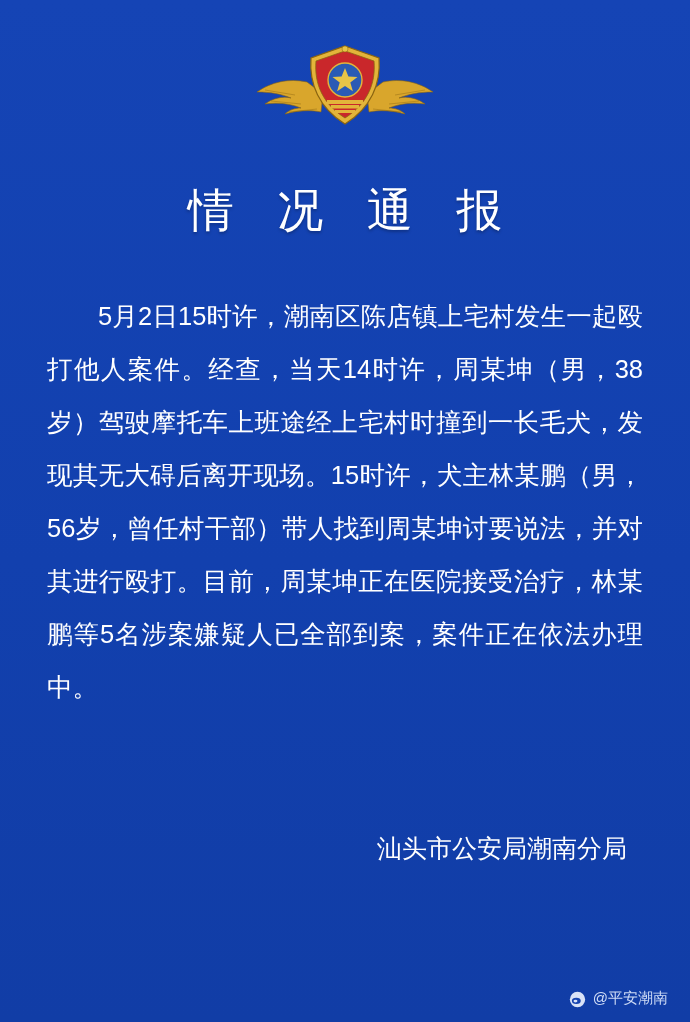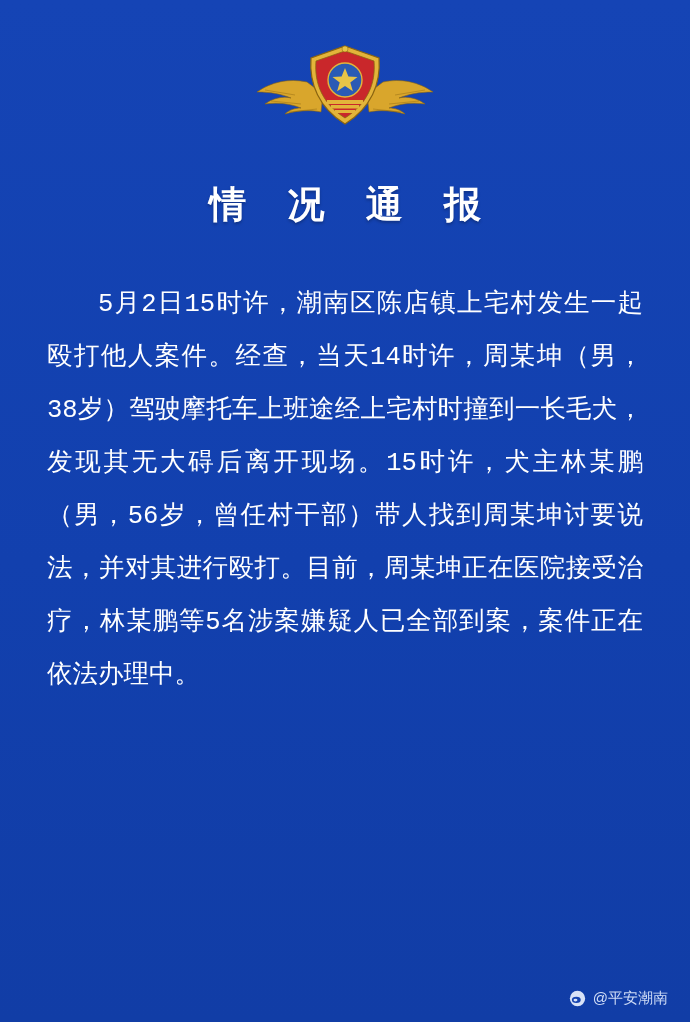--- a/index.html
+++ b/index.html
@@ -35,41 +35,41 @@
   }
   .emblem-wrap svg {
     display: block;
     width: 200px;
     height: 100px;
   }
 
   
   .title {
     margin-top: 42px;
-    font-size: 37px;
+    font-size: 46px;
     letter-spacing: 16px;
     text-indent: 16px;
-    font-weight: bold;
+    font-weight: normal;
     color: #ffffff;
     text-align: center;
     font-family: "Liberation Serif", "DejaVu Serif", serif;
     text-shadow: 0 2px 3px rgba(0,0,0,0.25);
   }
 
   
   .body-text {
     margin-top: 48px;
     width: 596px;
     font-size: 25.5px;
     line-height: 53px;
     text-align: justify;
     text-justify: inter-ideograph;
     text-indent: 2em;
     color: #ffffff;
-    font-family: Liberation Mono, monospace;
+    font-family: Liberation Sans, sans-serif;
   }
 
   
   .signature {
     width: 596px;
     margin-top: 112px;
     text-align: right;
     font-size: 25px;
     line-height: 46px;
     color: #ffffff;
@@ -81,21 +81,21 @@
   .signature .date {
     padding-right: 52px;
   }
 
   
   .footer {
     position: absolute;
     right: 22px;
     bottom: 14px;
     display: flex;
-    align-items: center;
+    align-items: flex-end;
     gap: 7px;
     font-size: 15px;
     color: #cfdcf6;
     font-family: "Liberation Sans", sans-serif;
   }
   .weibo-icon {
     width: 17px;
     height: 17px;
     display: inline-block;
   }
@@ -135,20 +135,21 @@
 
       <circle cx="100" cy="11" r="3" fill="#e8c447" stroke="#8a6410" stroke-width="0.5"></circle>
     </svg>
   </div>
 
   <div class="title">情 况 通 报</div>
 
   <div class="body-text">5月2日15时许，潮南区陈店镇上宅村发生一起殴打他人案件。经查，当天14时许，周某坤（男，38岁）驾驶摩托车上班途经上宅村时撞到一长毛犬，发现其无大碍后离开现场。15时许，犬主林某鹏（男，56岁，曾任村干部）带人找到周某坤讨要说法，并对其进行殴打。目前，周某坤正在医院接受治疗，林某鹏等5名涉案嫌疑人已全部到案，案件正在依法办理中。</div>
 
   <div class="signature">
+    <div class="dept">汕头市公安局潮南分局</div>
   </div>
 
   <div class="footer">
     <span class="weibo-icon">
       <svg viewBox="0 0 20 20" xmlns="http://www.w3.org/2000/svg" width="17" height="17">
         <circle cx="10" cy="10" r="9" fill="#d8e2f7"></circle>
         <ellipse cx="8.6" cy="11.6" rx="5.2" ry="3.8" fill="#1442b0"></ellipse>
         <ellipse cx="7.6" cy="11.9" rx="2.3" ry="1.7" fill="#d8e2f7"></ellipse>
         <path d="M13.4 5.2 C15.8 5.2 17.6 7 17.4 9.2" fill="none" stroke="#d8e2f7" stroke-width="1.3" stroke-linecap="round"></path>
         <path d="M13.1 7.6 C14.4 7.6 15.3 8.5 15.2 9.6" fill="none" stroke="#d8e2f7" stroke-width="1.2" stroke-linecap="round"></path>

